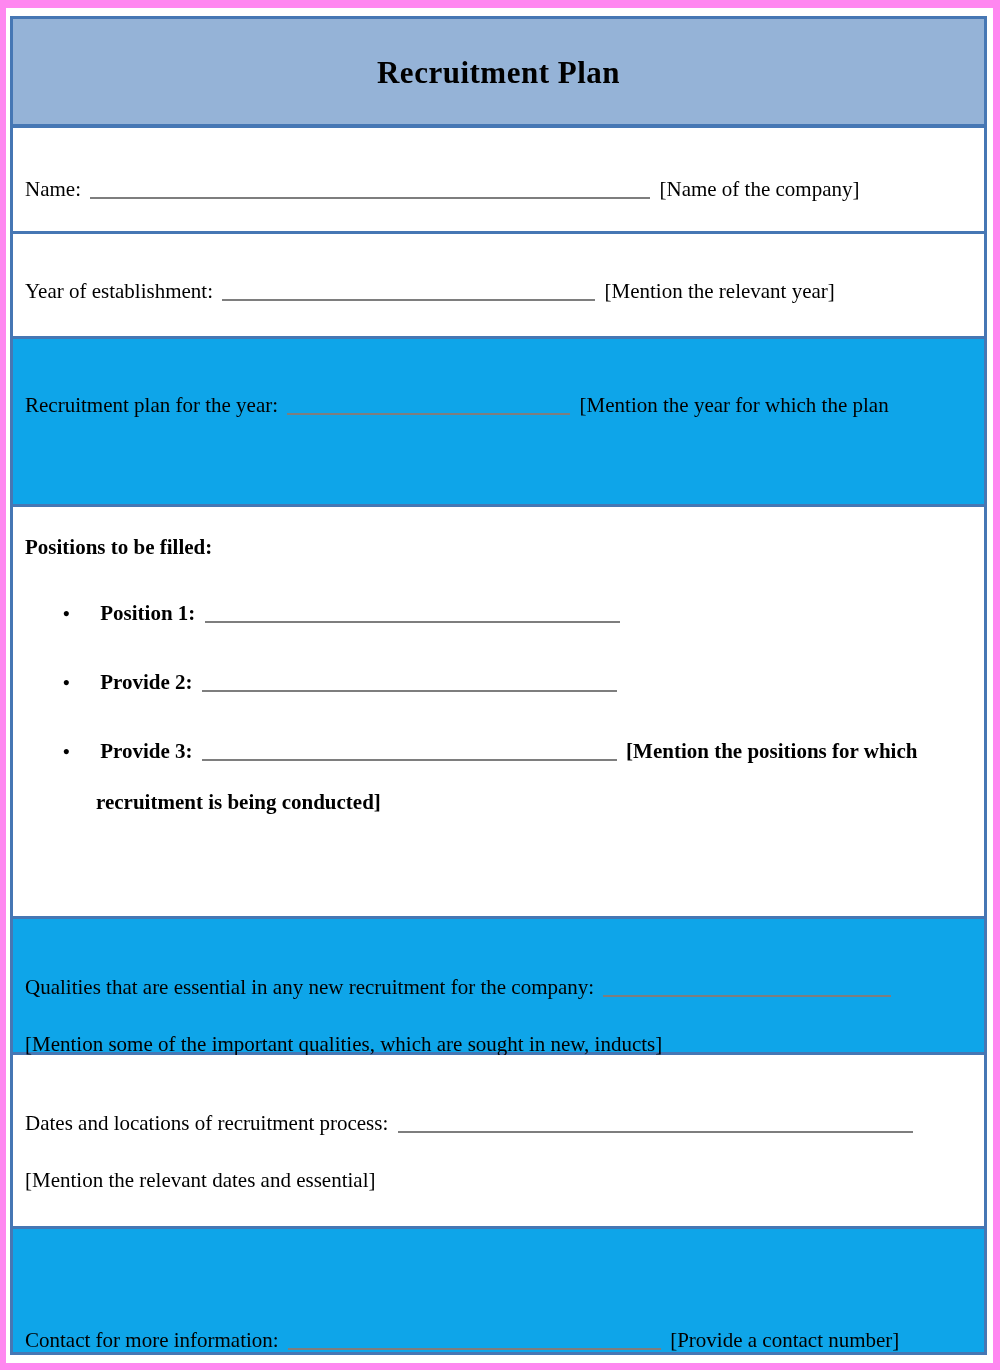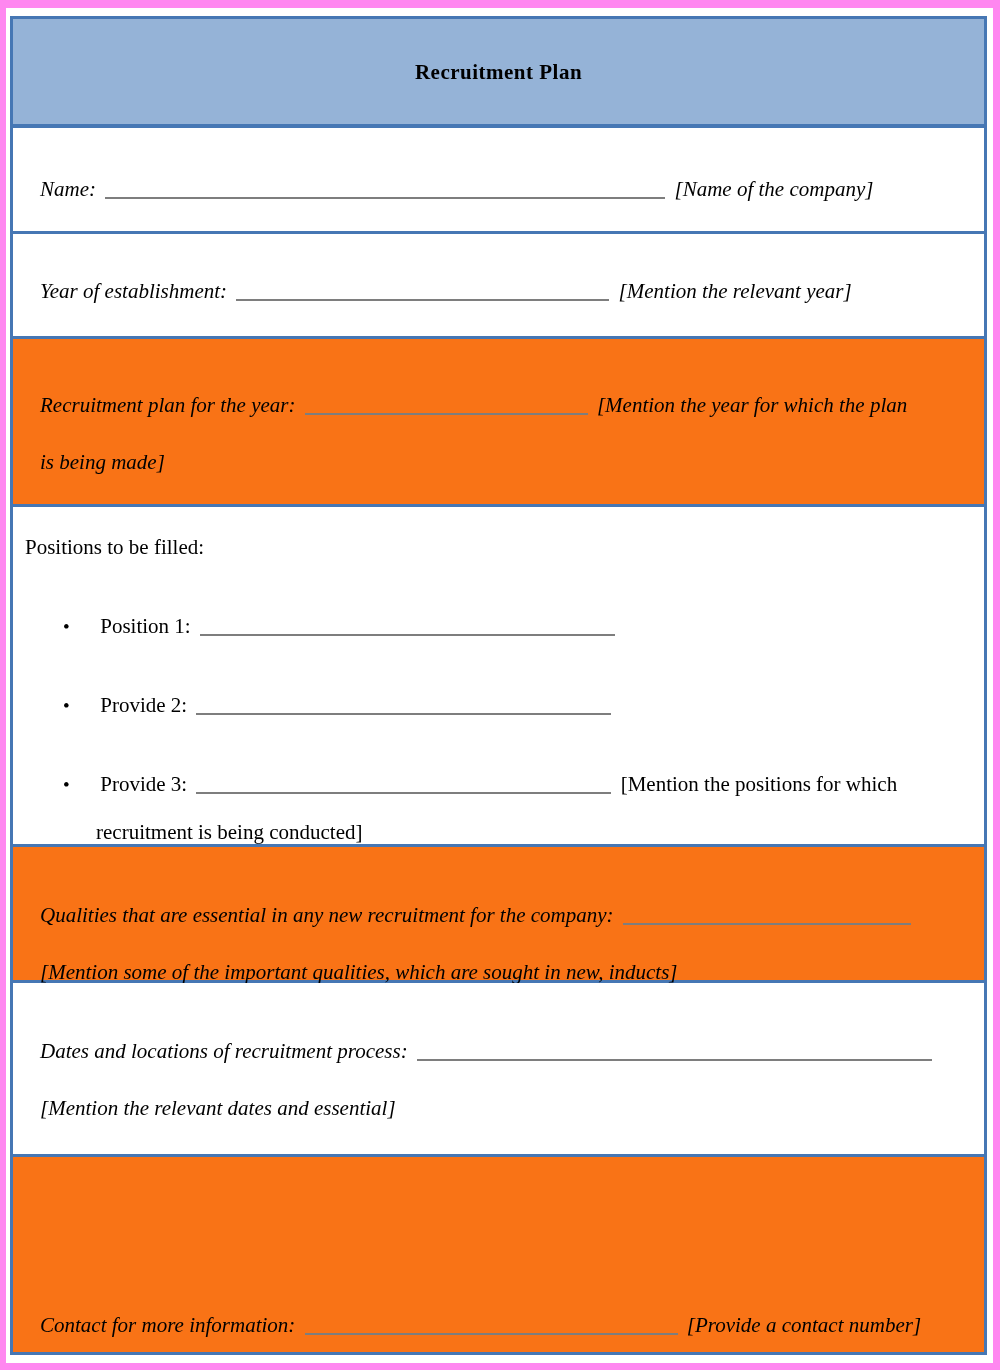--- a/index.html
+++ b/index.html
@@ -24,53 +24,53 @@
     display: flex; flex-direction: column;
     font-size: 21px;
     background: #ffffff;
   }
   .row {
     box-sizing: border-box;
     border-bottom: 3px solid #4677B4;
     padding: 0 12px;
     flex: none;
   }
-  .row.blue { background: #f97316; }
+  .row.blue { background: #0ea5e9; }
   .row.white { background: #ffffff; }
 
   .header {
     height: 109px;
     background: #95B3D7;
     border-bottom: 4px solid #4677B4;
     display: flex; align-items: center; justify-content: center;
   }
   .title {
-    font-size: 21px; font-weight: bold; letter-spacing: 0.5px;
+    font-size: 31px; font-weight: bold; letter-spacing: 0.5px;
     padding-top: 2px;
   }
 
   .row-name    { height: 106px; display: flex; align-items: center; padding-top: 18px; }
   .row-year    { height: 105px; display: flex; align-items: center; padding-top: 11px; }
   .row-plan    { height: 168px; }
-  .row-pos     { height: 340px; }
+  .row-pos     { height: 412px; font-weight: bold; }
   .row-qual    { height: 136px; }
   .row-dates   { height: 174px; }
   .row-contact { flex: 1 1 auto; border-bottom: none; display: flex; align-items: flex-end; padding-top: 20px; }
 
-  .line { white-space: nowrap; line-height: 24px; margin: 15px; font-style: italic; }
+  .line { white-space: nowrap; line-height: 24px; margin: 0; }
 
   .row-plan .l1  { margin-top: 54px; }
   .row-plan .l2  { margin-top: 33px; }
   .row-qual .l1  { margin-top: 56px; }
   .row-qual .l2  { margin-top: 33px; }
   .row-dates .l1 { margin-top: 56px; }
   .row-dates .l2 { margin-top: 33px; }
 
   .pos-title { margin-top: 28px; line-height: 24px; }
-  .pos-item  { margin-top: 56px; padding-left: 38px; white-space: nowrap; line-height: 23px; }
+  .pos-item  { margin-top: 40px; padding-left: 38px; white-space: nowrap; line-height: 28px; }
   .bullet    { display: inline-block; width: 10px; margin-right: 22px; font-size: 19px; }
   .pos-wrap  { margin-top: 24px; margin-left: 71px; line-height: 24px; }
 
   .ul {
     display: inline-block;
     height: 4px;
     border-bottom: 2px solid #7E7E7E;
     transform: translateY(3px);
     margin: 0 4px;
   }
@@ -106,23 +106,20 @@
         <span class="ul ul-year"></span>
         <span>[Mention the relevant year]</span>
       </p>
     </div>
 
     <div class="row blue row-plan">
       <p class="line l1">
         <span>Recruitment plan for the year:</span>
         <span class="ul ul-plan"></span>
         <span>[Mention the year for which the plan</span>
-      </p>
-      <p class="line l2">
-        <span>is being made]</span>
       </p>
     </div>
 
     <div class="row white row-pos">
       <div class="pos-title">Positions to be filled:</div>
 
       <div class="pos-item">
         <span class="bullet">•</span>
         <span>Position 1:</span>
         <span class="ul ul-pos"></span>

